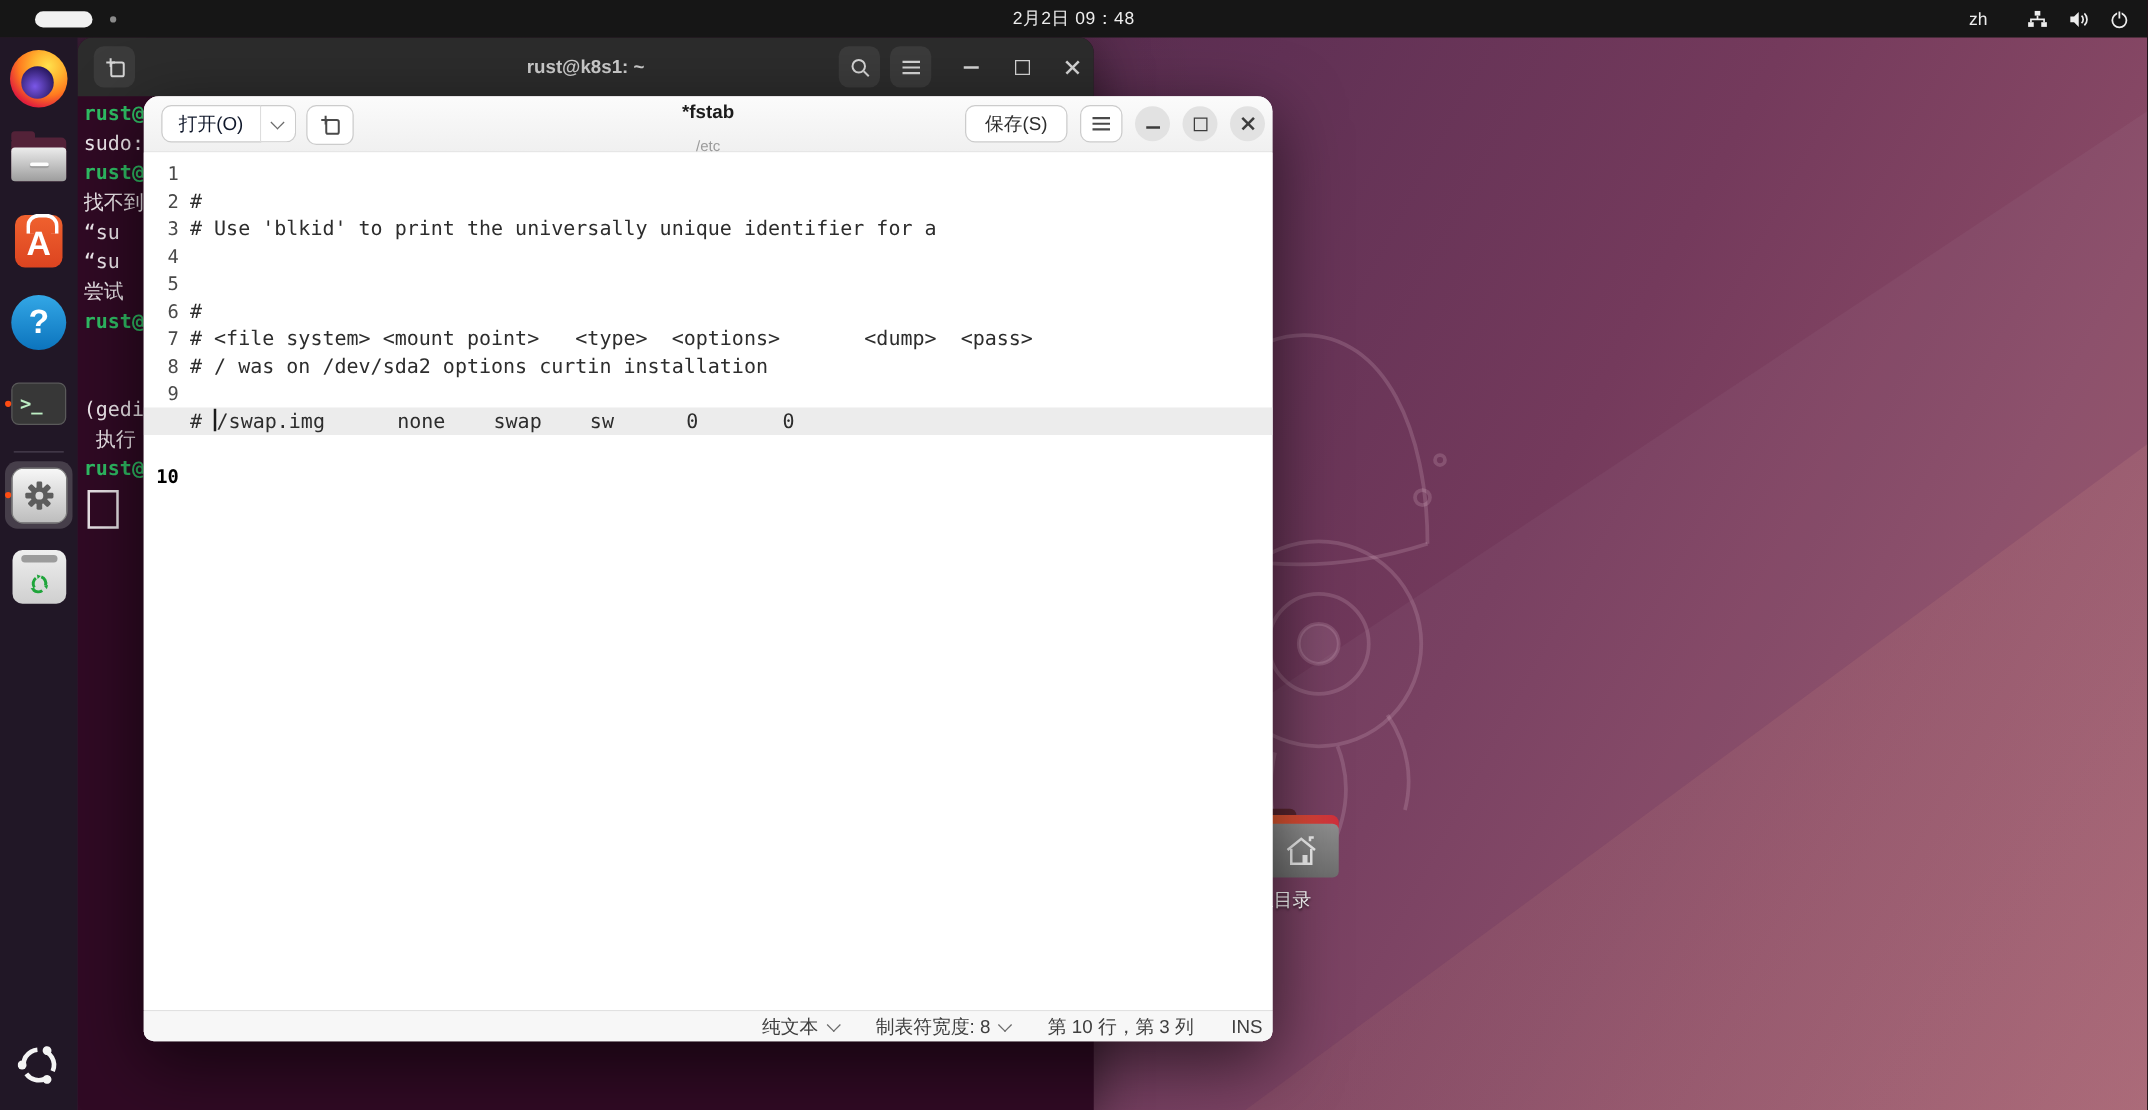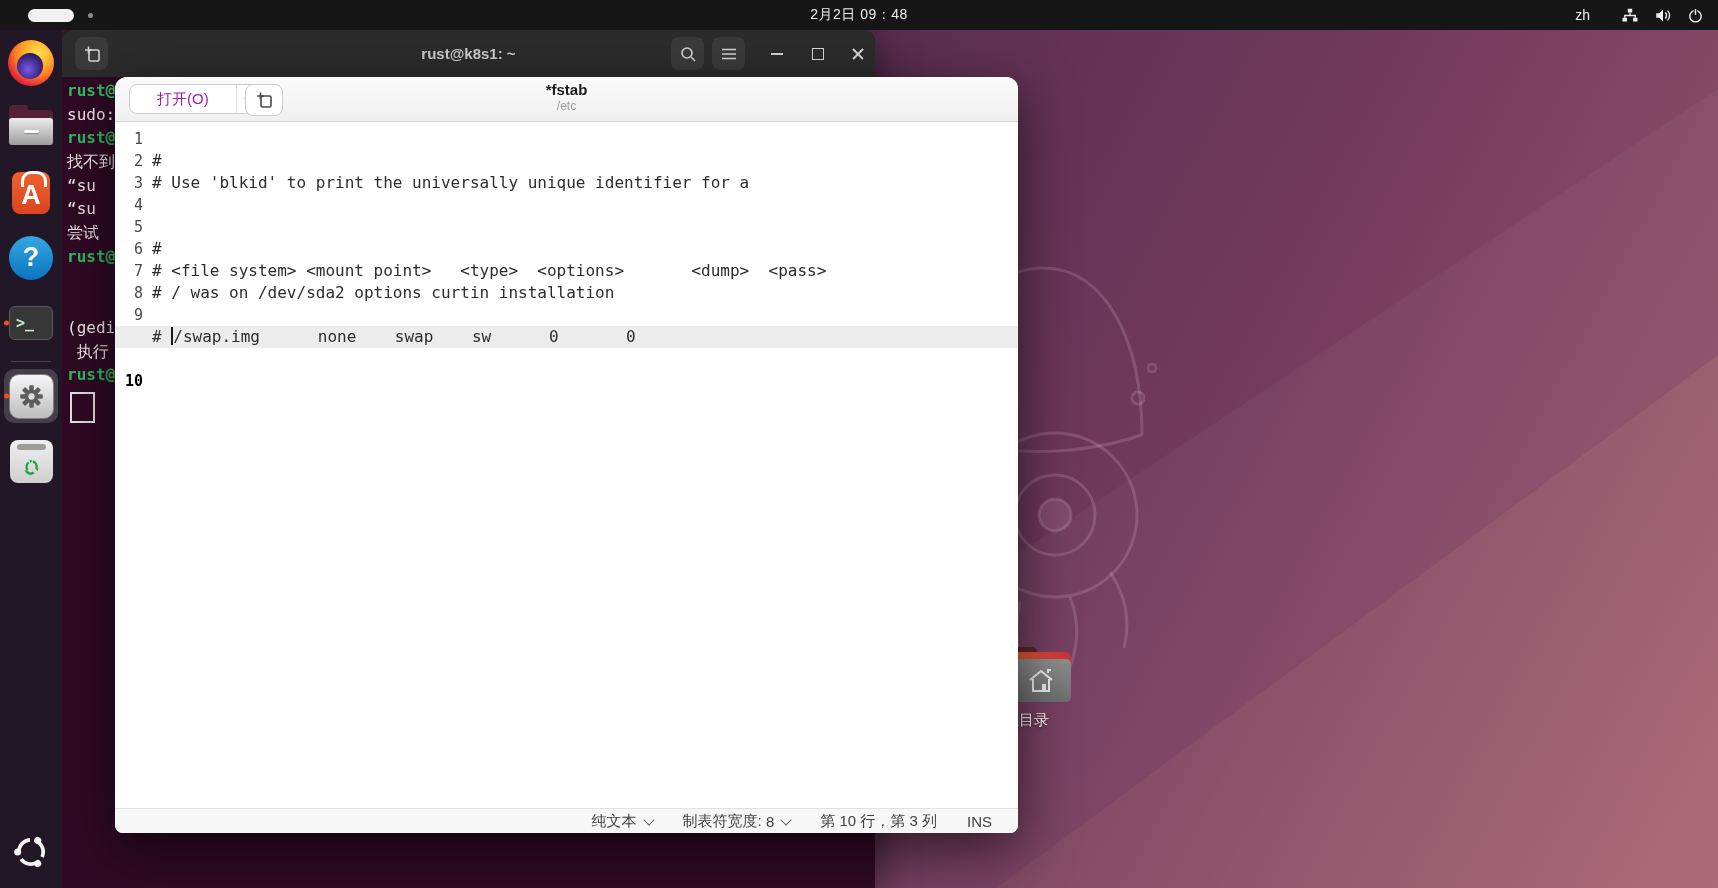--- a/index.html
+++ b/index.html
@@ -90,29 +90,29 @@
   .t-white{color:#efe9ed;}
   .t-cursor{position:absolute;left:8px;top:362px;width:21px;height:27px;border:2px solid #e8e2e6;}
 
   
   .gedit{position:absolute;left:115px;top:77px;width:903px;height:756px;z-index:20;
     background:#fff;border-radius:12px 12px 8px 8px;box-shadow:0 16px 55px rgba(0,0,0,.6);
     display:flex;flex-direction:column;}
   .g-header{position:relative;height:44px;flex:none;background:linear-gradient(#fbfbfb,#f0f0f0);
     border-bottom:1px solid #d7d7d7;border-radius:12px 12px 0 0;}
   .g-open{position:absolute;left:14px;top:7px;height:30px;display:flex;cursor:pointer;}
-  .g-open-main{padding:0 27px;background:#fff;border:1px solid #ccc;border-radius:8px 0 0 8px;
-    font-size:15px;color:#a21caf;display:flex;align-items:center;}
+  .g-open-main{padding:0 13px;background:#fff;border:1px solid #ccc;border-radius:8px 0 0 8px;
+    font-size:15px;color:#0f172a;display:flex;align-items:center;}
   .g-open-arrow{width:27px;border:1px solid #ccc;border-left:1px solid #ddd;border-radius:0 8px 8px 0;margin-left:-1px;
     background:#fff;display:flex;align-items:center;justify-content:center;}
   .g-newdoc{position:absolute;left:130px;top:7px;width:36px;height:30px;background:#fff;border:1px solid #ccc;
     border-radius:8px;display:flex;align-items:center;justify-content:center;cursor:pointer;}
   .g-title{position:absolute;left:50%;transform:translateX(-50%);top:5px;text-align:center;line-height:1.1;}
   .g-title-main{font-size:15px;font-weight:700;color:#1b1b1b;}
-  .g-title-path{font-size:12px;color:#9b9b9b;margin-top:1px;}
+  .g-title-path{font-size:12px;color:#9b9b9b;margin-top:12px;}
   .g-right{position:absolute;right:6px;top:7px;display:flex;align-items:center;gap:10px;}
   .g-save{height:30px;padding:0 15px;background:#fff;border:1px solid #ccc;border-radius:8px;
     font-size:15px;color:#2e2e2e;display:flex;align-items:center;cursor:pointer;box-sizing:border-box;}
   .g-menu{width:34px;height:30px;background:#fff;border:1px solid #ccc;border-radius:8px;
     display:flex;align-items:center;justify-content:center;cursor:pointer;box-sizing:border-box;}
   .circ{width:28px;height:28px;border-radius:50%;background:#e2e2e2;display:flex;align-items:center;
     justify-content:center;cursor:pointer;}
   .c-dash{width:11px;height:1.8px;background:#3c3c3c;margin-top:6px;}
   .c-box{width:9px;height:9px;border:1.6px solid #3c3c3c;}
   .xd{position:relative;width:13px;height:13px;}
@@ -122,21 +122,21 @@
   .g-text{flex:1;position:relative;overflow:hidden;padding-top:6px;background:#fff;
     font-family:"DejaVu Sans Mono","Liberation Mono",monospace;font-size:16px;color:#2d2d2d;cursor:text;}
   .row{display:flex;height:22px;line-height:22px;}
   .row.current{background:#ececec;}
   .ln{flex:none;width:28px;text-align:right;padding-right:9px;color:#4a4a4a;font-size:15px;}
   .current .ln{font-weight:700;color:#000000;margin-top:44px;}
   .code{white-space:pre;}
   .caret{display:inline-block;width:2px;height:18px;background:#1a1a1a;vertical-align:-3px;}
 
   .g-status{height:24px;flex:none;border-top:1px solid #e1e1e1;background:#f7f7f7;border-radius:0 0 8px 8px;
-    display:flex;align-items:center;justify-content:flex-end;gap:30px;padding-right:26px;
+    display:flex;align-items:center;justify-content:flex-end;gap:30px;padding-right:8px;
     font-size:15px;color:#3f3f3f;}
   .st-group{display:flex;align-items:center;cursor:pointer;}
   .chev{width:7px;height:7px;border-right:1.6px solid #6b6b6b;border-bottom:1.6px solid #6b6b6b;
     transform:rotate(45deg);display:inline-block;margin-left:8px;margin-bottom:3px;}
 </style>
 </head>
 <body>
 
 <div class="screen">
 
@@ -236,20 +236,40 @@
       </div>
       <div class="g-newdoc">
         <svg width="18" height="18" viewBox="0 0 18 18">
           <rect x="6" y="5" width="10" height="11" rx="1.5" stroke="#4a4a4a" stroke-width="1.6" fill="none"></rect>
           <path d="M2 5 h7 M5.5 1.5 v7" stroke="#4a4a4a" stroke-width="1.6"></path>
         </svg>
       </div>
       <div class="g-title">
         <div class="g-title-main">*fstab</div>
         <div class="g-title-path">/etc</div>
+      </div>
+      <div class="g-right">
+        <div class="g-save">保存(S)</div>
+        <div class="g-menu">
+          <svg width="16" height="14" viewBox="0 0 16 14">
+            <path d="M1 2.5 h14 M1 7 h14 M1 11.5 h14" stroke="#4a4a4a" stroke-width="1.7"></path>
+          </svg>
+        </div>
+        <div class="circ">
+            <div class="c-dash"></div>
+          </div>
+        <div class="circ">
+            <div class="c-box"></div>
+          </div>
+        <div class="circ">
+            <div class="xd">
+              <i></i>
+              <i></i>
+            </div>
+          </div>
       </div>
     </div>
 
     <div class="g-text" id="editor-lines">
         <div class="row">
           <span class="ln">1</span>
         </div>
         <div class="row">
           <span class="ln">2</span>
           <span class="code">#</span>

